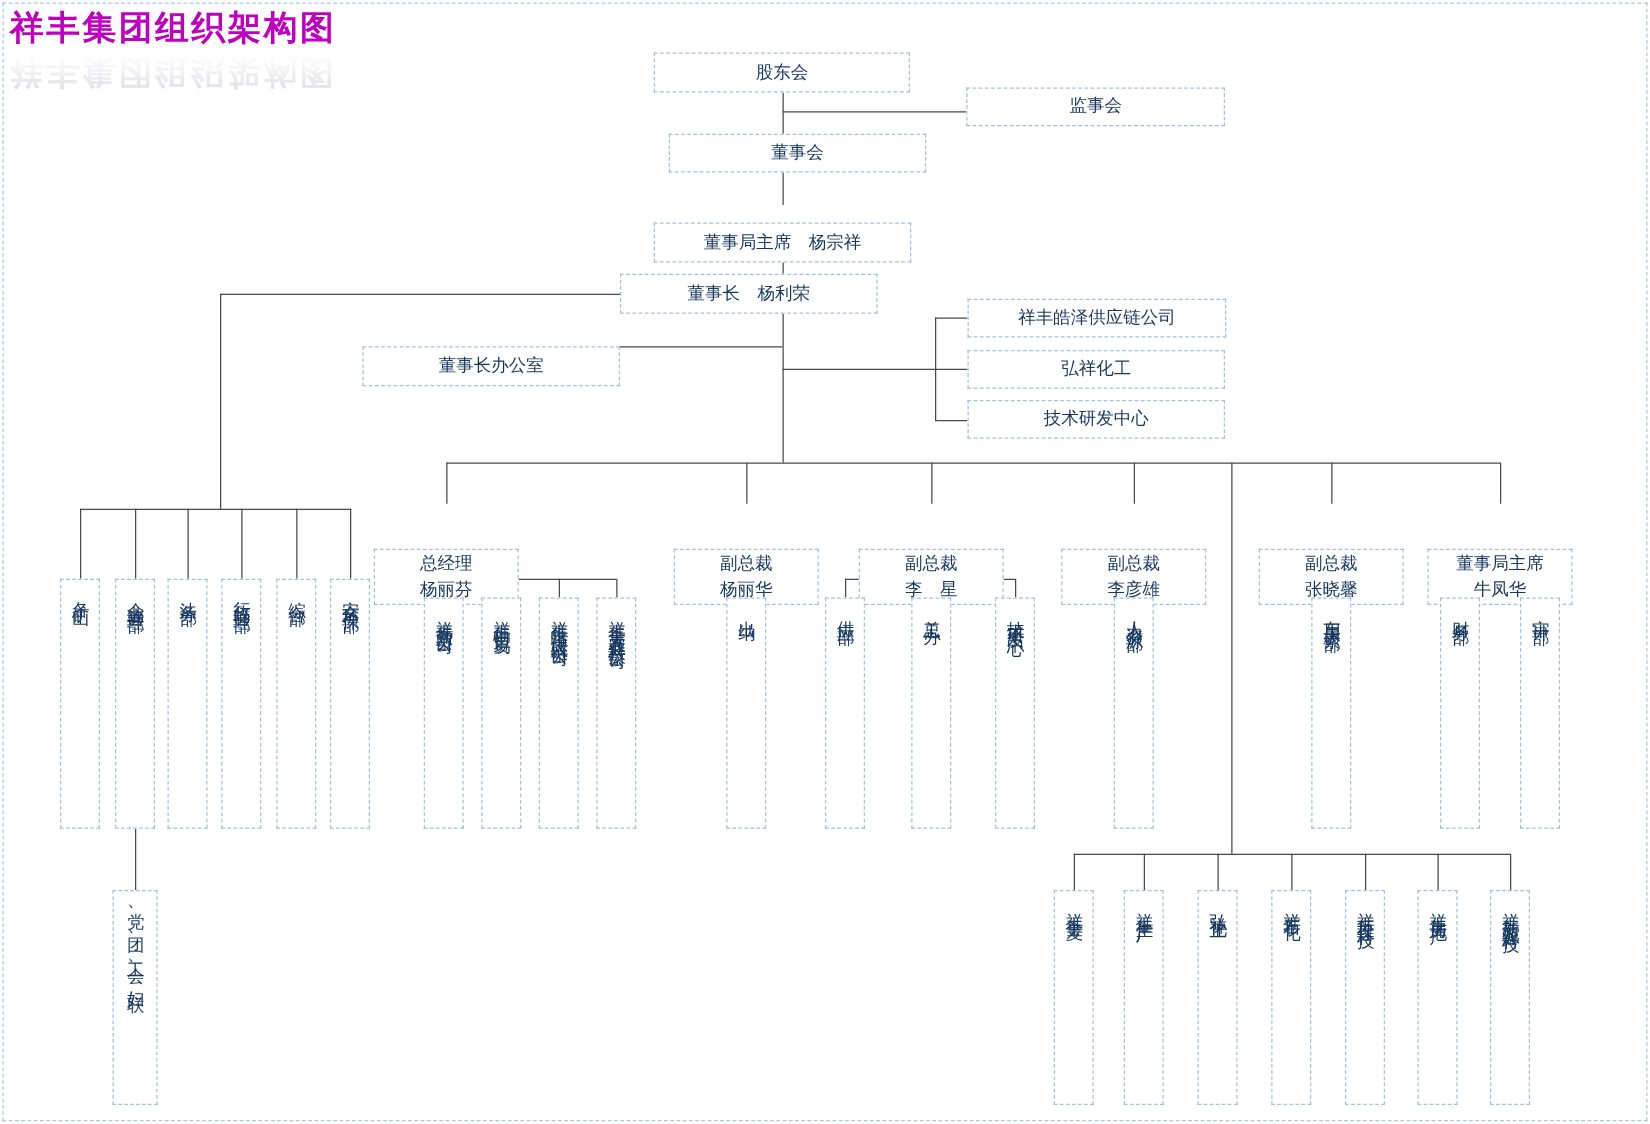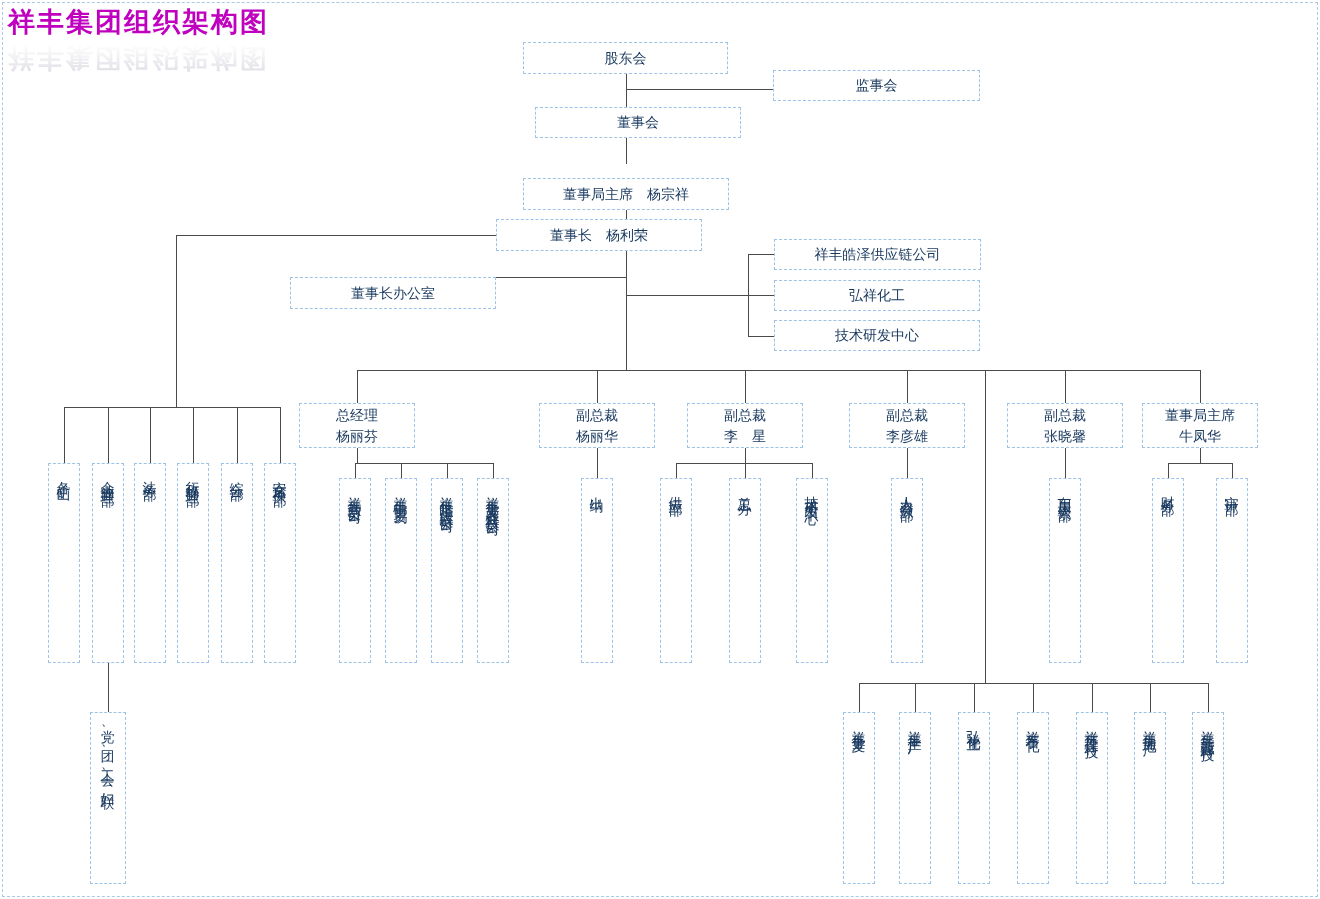--- a/index.html
+++ b/index.html
@@ -28,21 +28,21 @@
     font-family:"DejaVu Sans","Liberation Sans",sans-serif;
     -webkit-mask-image:linear-gradient(to top, rgba(0,0,0,0) 10%, rgba(0,0,0,1) 90%);
     mask-image:linear-gradient(to top, rgba(0,0,0,0) 10%, rgba(0,0,0,1) 90%);
   }
   .box {
     position:absolute; background:#ffffff;
     border:1px dashed #9dc3e6; color:#17375e;
     display:flex; align-items:center; justify-content:center;
     font-size:14px; text-align:center; z-index:2; line-height:1.3;
   }
-  .exec { flex-direction:column; line-height:1.5; }
+  .exec { flex-direction:column; line-height:1.5;margin-top:36px; }
   .vbox { align-items:flex-start; padding-top:6px; }
   .vtext { writing-mode:vertical-rl; text-orientation:upright; letter-spacing:3px; }
   .hline, .vline { position:absolute; display:block; background:#4a4a4a; z-index:1; }
   .hline { height:1px; }
   .vline { width:1px; }
 </style>
 </head>
 <body>
 
 <div class="frame"></div>

